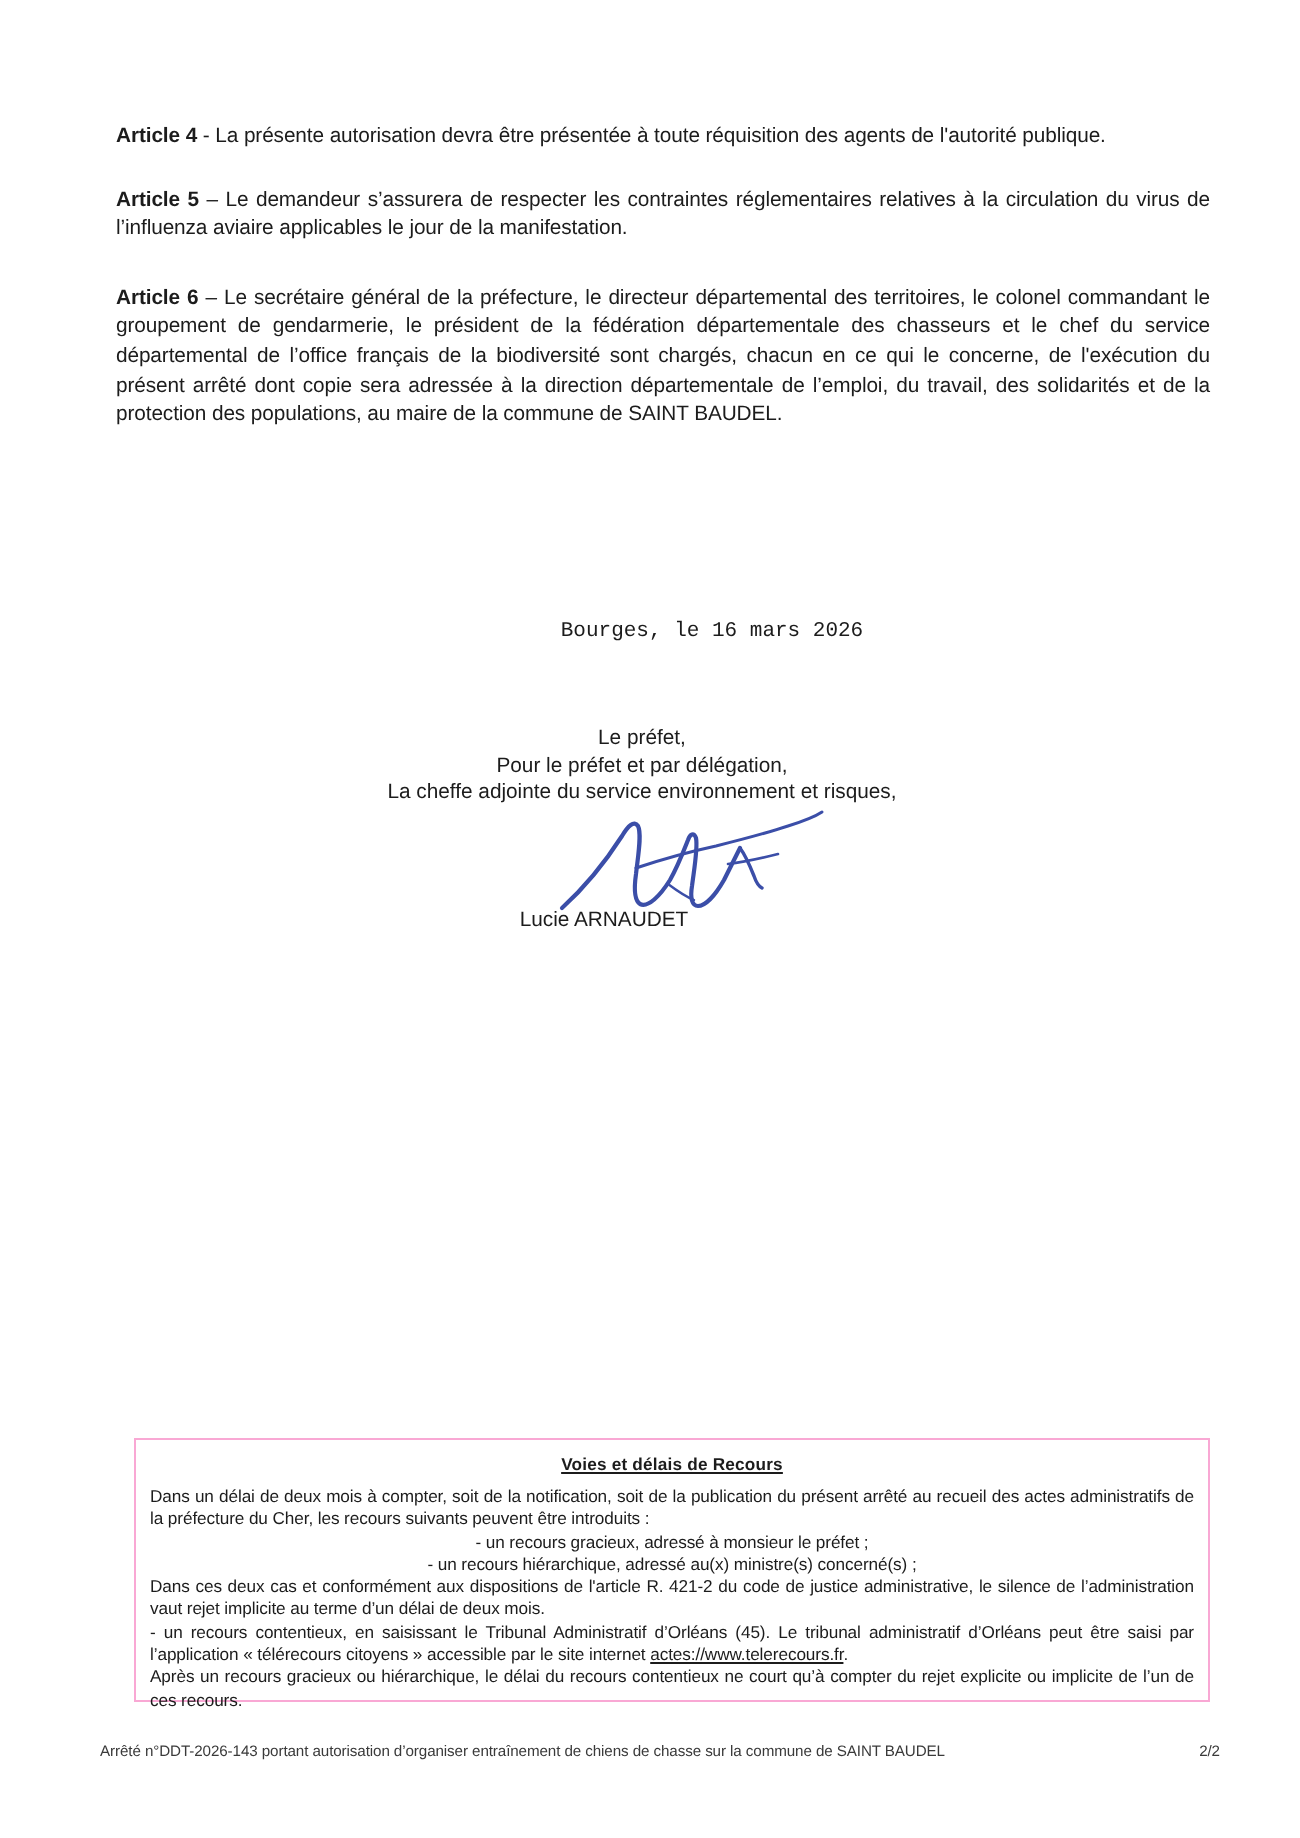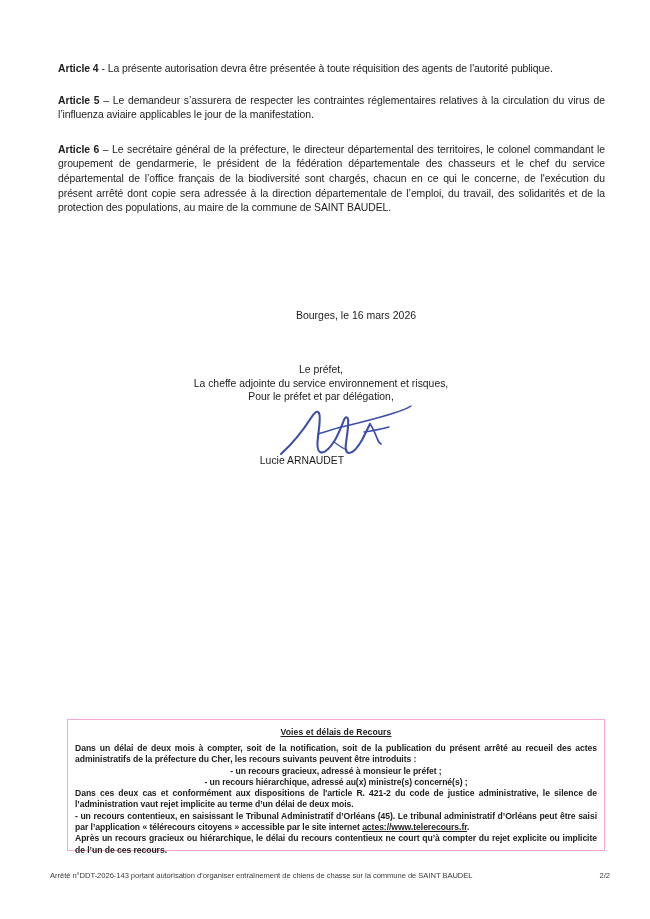--- a/index.html
+++ b/index.html
@@ -51,20 +51,21 @@
     left: 0;
     top: 308px;
     width: 650px;
     text-align: center;
     font-size: 10.5px;
     line-height: 14px;
   }
   .date-line .inner {
     display: inline-block;
     margin-left: 62px;
+    font-family: Liberation Mono, monospace;
   }
 
   
   .sig-block {
     position: absolute;
     left: 0;
     top: 363px;
     width: 582px;
     text-align: center;
     font-size: 10.4px;
@@ -113,21 +114,20 @@
     font-size: 8.6px;
     text-decoration: underline;
     margin-bottom: 6px;
     letter-spacing: 0.1px;
   }
   .recourse-text {
     font-size: 8.6px;
     line-height: 11.3px;
     text-align: justify;
     letter-spacing: -0.05px;
-    font-weight: bold;
   }
   .recourse-text p {
     margin: 0;
   }
   .recourse-text .nj { text-align: center; }
   .url-link {
     text-decoration: underline;
     color: #1c1c1c;
   }
 
@@ -160,22 +160,22 @@
 
   </div>
 
   <div class="date-line">
     <span class="inner">Bourges, le 16 mars 2026</span>
   </div>
 
   <div class="sig-block">
     <div class="inner">
       <div>Le préfet,</div>
+      <div>Pour le préfet et par délégation,</div>
       <div>La cheffe adjointe du service environnement et risques,</div>
-      <div>Pour le préfet et par délégation,</div>
     </div>
   </div>
 
   <div class="sig-mark">
     <svg viewBox="0 0 136 56" width="136" height="56" xmlns="http://www.w3.org/2000/svg">
       <g fill="none" stroke="#3b4ea8" stroke-linecap="round" stroke-linejoin="round">
         <path d="M3 50 C 14 40, 24 28, 33 14 C 36 9, 39 6, 41 9 C 43 13, 41 24, 40 33 C 39 40, 39 46, 42 48 C 46 50, 52 44, 57 36 C 61 29, 64 21, 66 16 C 67 13, 69 12, 70 15 C 71 20, 69 31, 68 39 C 67 45, 68 49, 71 49 C 75 49, 80 43, 84 36 C 87 30, 90 24, 92 20" stroke-width="2.1"></path>
         <path d="M40 30 C 52 26, 66 22, 80 19 C 92 16, 104 13, 116 9 C 124 6.5, 130 4, 133 2" stroke-width="1.5"></path>
         <path d="M92 20 C 95 24, 97 29, 99 34 C 100 37, 101 39, 103 40" stroke-width="1.7"></path>
         <path d="M86 28 C 94 27, 103 25, 111 23" stroke-width="1.3"></path>

